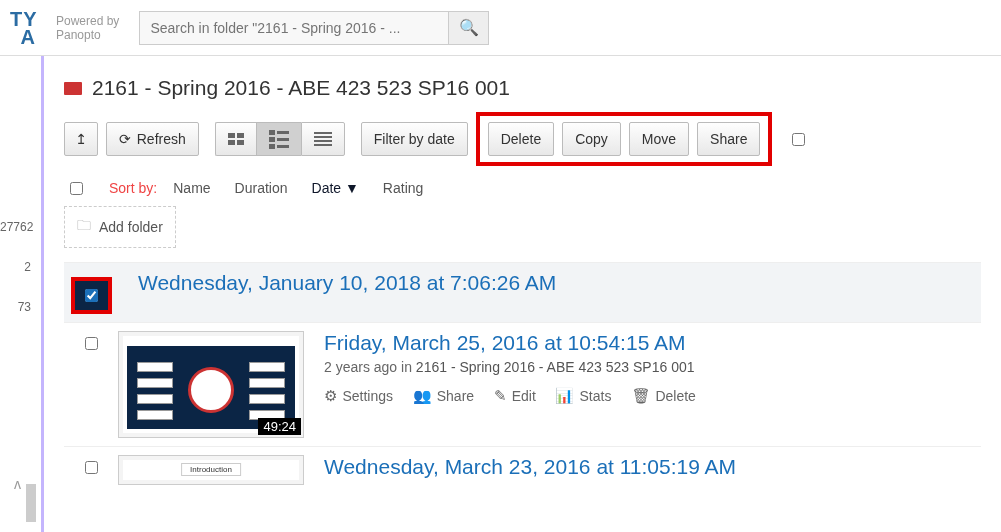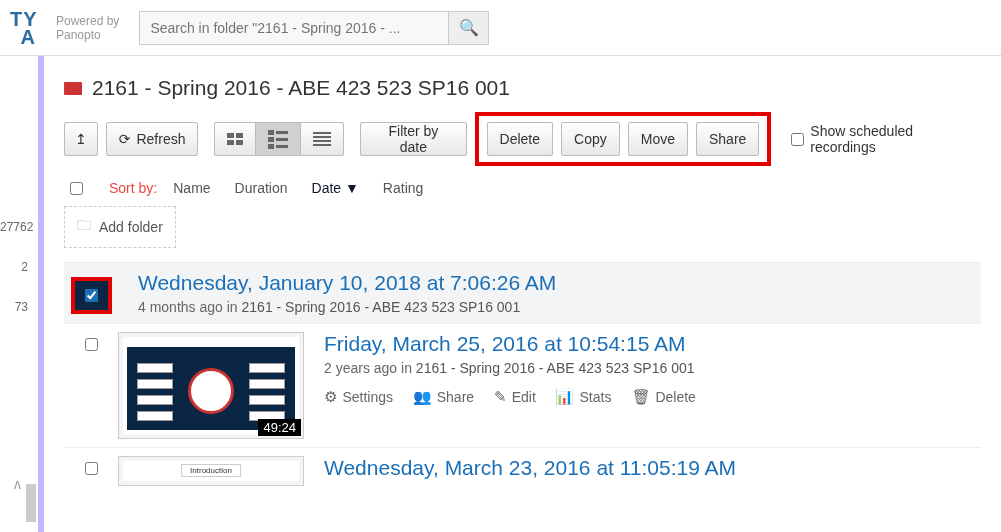--- a/index.html
+++ b/index.html
@@ -7,21 +7,21 @@
 
 .topbar { height: 56px; border-bottom: 1px solid #ddd; display: flex; align-items: center; padding-left: 10px; }
 .logo-stub { width: 30px; color: #2b6ca3; font-weight: 900; font-size: 20px; line-height: 18px; text-align: right; padding-right: 4px; letter-spacing: 1px; }
 .powered { color: #999; font-size: 12px; margin-left: 16px; line-height: 14px; }
 .search-wrap { display: flex; margin-left: 20px; }
 .search-input { width: 310px; height: 34px; border: 1px solid #ccc; padding: 0 10px; font-size: 14px; color: #555; background: #f8f8f8; }
 .search-btn { width: 40px; height: 34px; border: 1px solid #ccc; border-left: none; background: #eee; cursor: pointer; display: flex; align-items: center; justify-content: center; font-size: 16px; color: #555; }
 .create-btn { margin-left: 36px; height: 34px; background: #2f5b86; color: #fff; border: none; padding: 0 14px; font-size: 15px; cursor: pointer; display: flex; align-items: center; }
 .create-btn .chev { margin-left: 10px; font-size: 11px; }
 
-.left-rail { position: absolute; left: 0; top: 56px; bottom: 0; width: 44px; border-right: 6px solid #c4b5fd; background: #fff; font-size: 12px; color: #666; }
+.left-rail { position: absolute; left: 0; top: 56px; bottom: 0; width: 44px; border-right: 3px solid #c4b5fd; background: #fff; font-size: 12px; color: #666; }
 .left-rail .num { text-align: right; padding: 4px 10px 4px 0; }
 .left-rail .chev { position: absolute; bottom: 40px; left: 14px; font-size: 14px; color: #999; }
 .left-rail .bar { position: absolute; left: 26px; bottom: 10px; width: 10px; height: 38px; background: #ccc; }
 
 .main { position: absolute; left: 44px; top: 56px; right: 0; bottom: 0; padding: 20px 20px 0 20px; overflow: hidden; }
 
 .folder-title { font-size: 21px; color: #333; margin-bottom: 12px; display: flex; align-items: center; }
 .folder-icon { display: inline-block; width: 18px; height: 13px; background: #c33; margin-right: 10px; border-radius: 1px; position: relative; }
 
 .toolbar-row { display: flex; align-items: center; margin-bottom: 14px; }
@@ -169,21 +169,20 @@
       <button class="btn">
           <span>Move</span>
         </button>
       <button class="btn">
           <span>Share</span>
         </button>
     </div>
 
     <label class="sched">
       <input type="checkbox" style="">
-      <span>Show scheduled recordings</span>
     </label>
   </div>
 
   <div class="sort-row">
     <input type="checkbox" class="chk" style="">
     <span class="lbl">Sort by:</span>
     <span class="opt">Name</span>
     <span class="opt">Duration</span>
     <span class="opt active">Date ▼</span>
     <span class="opt">Rating</span>
@@ -196,25 +195,20 @@
 
   
   <div class="item selected">
     <div class="check-col">
       <span class="check-hl">
         <input type="checkbox" checked="" style="">
       </span>
     </div>
     <div class="meta">
       <a class="title-link">Wednesday, January 10, 2018 at 7:06:26 AM</a>
-      <div class="sub">
-        <span>4 months ago</span>
-        <span>in</span>
-        <span class="path">2161 - Spring 2016 - ABE 423 523 SP16 001</span>
-      </div>
     </div>
   </div>
 
   
   <div class="item">
     <div class="check-col">
         <input type="checkbox" style="">
       </div>
     <div class="thumb th2">
       <div class="th-inner">

